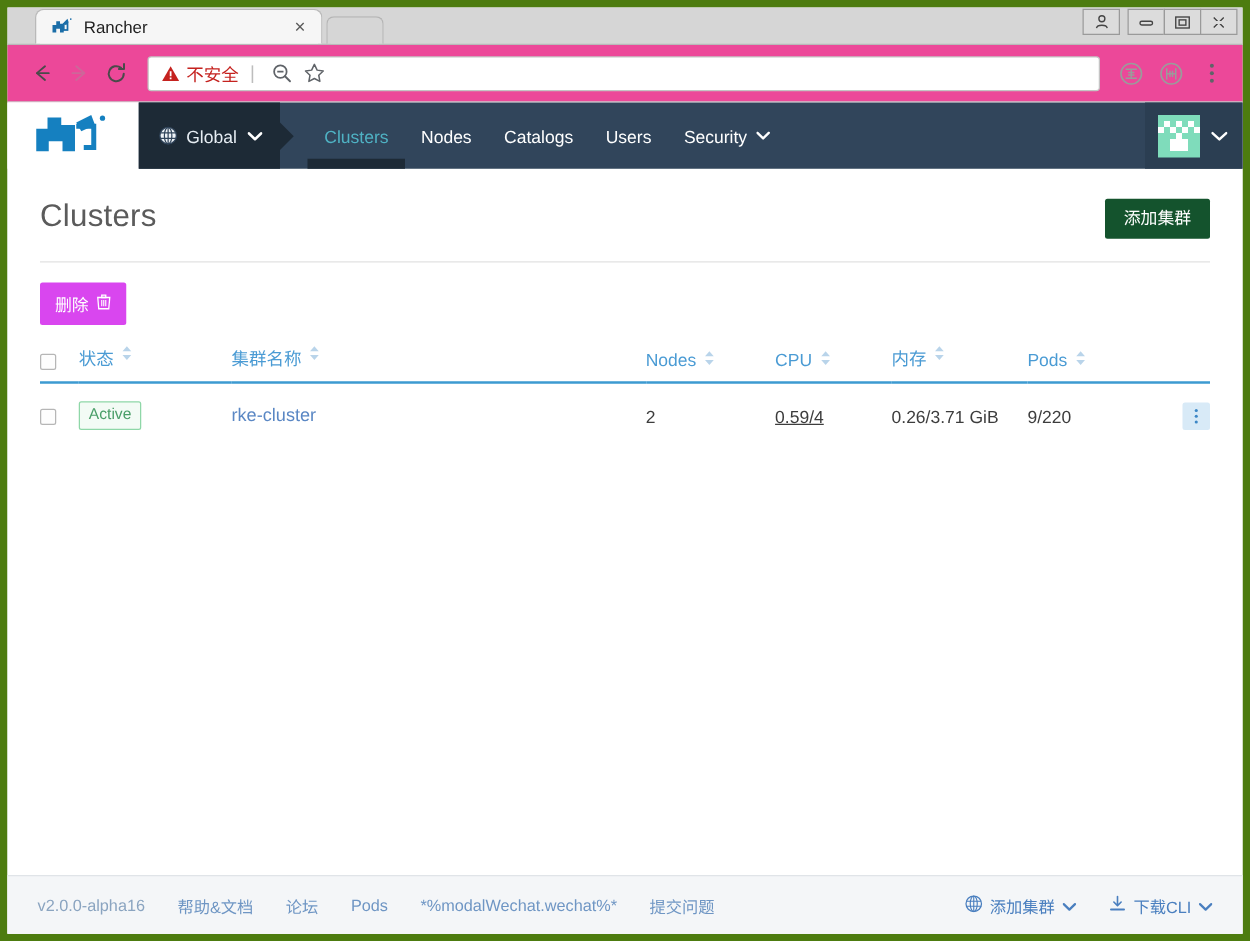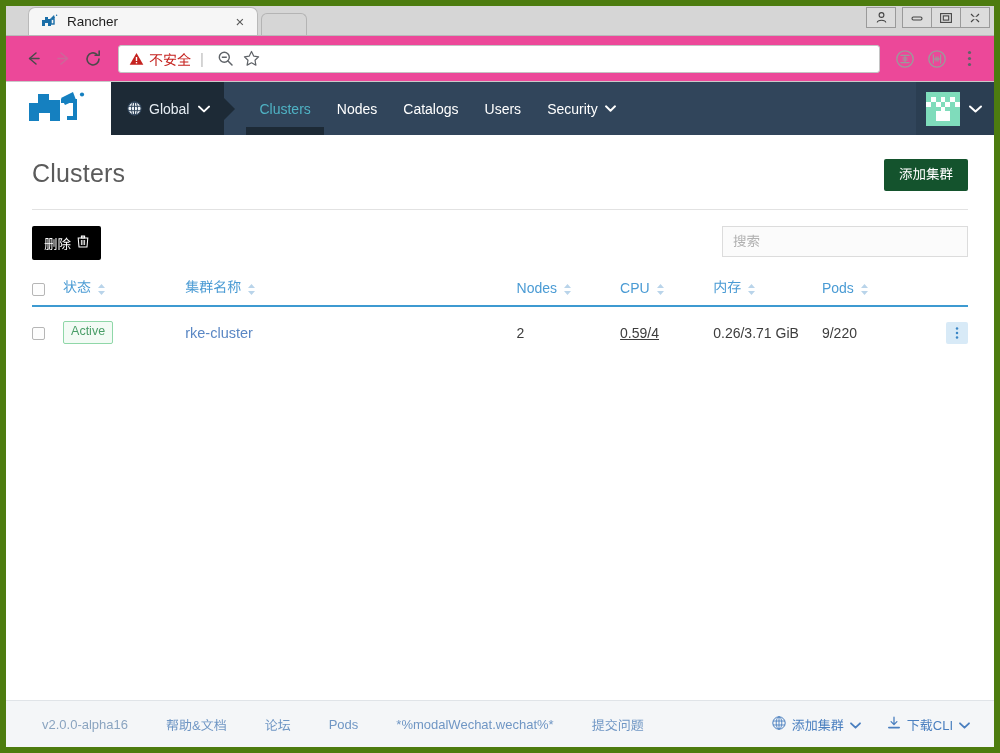--- a/index.html
+++ b/index.html
@@ -193,21 +193,21 @@
 
   .divider { height: 1px; background: #e2e2e2; margin: 18px 26px 0 26px; }
 
   
   .table-tools {
     display: flex; align-items: flex-start;
     padding: 16px 26px 0 26px;
     justify-content: space-between;
   }
   .btn-delete {
-    background: #000000; color: #ffffff;
+    background: #d946ef; color: #ffffff;
     font-size: 13.5px; padding: 7px 12px;
     border: none; border-radius: 2px;
     display: flex; align-items: center; gap: 6px;
     cursor: not-allowed;
   }
   .search-box {
     width: 246px; height: 31px;
     border: 1px solid #dcdcdc;
     background: #fbfbfb;
     padding: 0 10px;
@@ -223,21 +223,21 @@
   table.clusters { width: 100%; border-collapse: collapse; table-layout: fixed; }
   table.clusters thead th {
     font-weight: 400; font-size: 14px;
     color: #4a9bd4;
     padding: 6px 0 9px 0;
     text-align: left;
     border-bottom: 2px solid #3d9ad1;
     vertical-align: bottom;
     white-space: nowrap;
   }
-  .th-inner { display: inline-flex; align-items: flex-end; gap: 6px; }
+  .th-inner { display: inline-flex; align-items: flex-start; gap: 6px; }
   .sort-ico { display: inline-flex; }
   .chk {
     width: 13px; height: 13px;
     border: 1px solid #b6b6b6; background: #fdfdfd;
     display: inline-block; vertical-align: middle;
     border-radius: 2px; cursor: pointer;
   }
   td.col-chk, th.col-chk { width: 30px; }
   .col-state  { width: 118px; }
   .col-name   { width: 320px; }
@@ -278,21 +278,21 @@
   .footer {
     flex: 0 0 47px; height: 47px;
     background: #f4f6f8;
     border-top: 1px solid #e0e4e8;
     display: flex; align-items: center;
     padding: 0 24px;
     font-size: 13px;
   }
   .foot-link {
     color: #6f96c4; margin-right: 26px;
-    cursor: pointer; white-space: nowrap; margin-left: 12px;
+    cursor: pointer; white-space: nowrap;
   }
   .foot-link.ver { color: #8aa4c0; }
   .foot-spacer { flex: 1; }
   .foot-right { display: flex; align-items: center; gap: 26px; }
   .foot-item {
     display: flex; align-items: center; gap: 6px;
     color: #4a7fbf; cursor: pointer; white-space: nowrap;
   }
 </style>
 </head>
@@ -502,21 +502,20 @@
       <button class="btn-delete">
         <span>删除</span>
         <span>
           <svg width="12" height="13" viewBox="0 0 12 13">
             <path d="M1.2 3 H10.8 L10 12 H2 Z" fill="none" stroke="#ffffff" stroke-width="1.05"></path>
             <path d="M4.4 1.1 H7.6 L7.6 3 H4.4 Z" fill="none" stroke="#ffffff" stroke-width="1.05"></path>
             <path d="M4.4 5 V10 M6 5 V10 M7.6 5 V10" stroke="#ffffff" stroke-width="0.9"></path>
           </svg>
         </span>
       </button>
-      <input class="search-box" type="text" placeholder="搜索" style="">
     </div>
 
     <div class="tbl-wrap">
       <table class="clusters">
         <thead>
           <tr>
             <th class="col-chk">
               <span class="chk"></span>
             </th>
             <th class="col-state">

